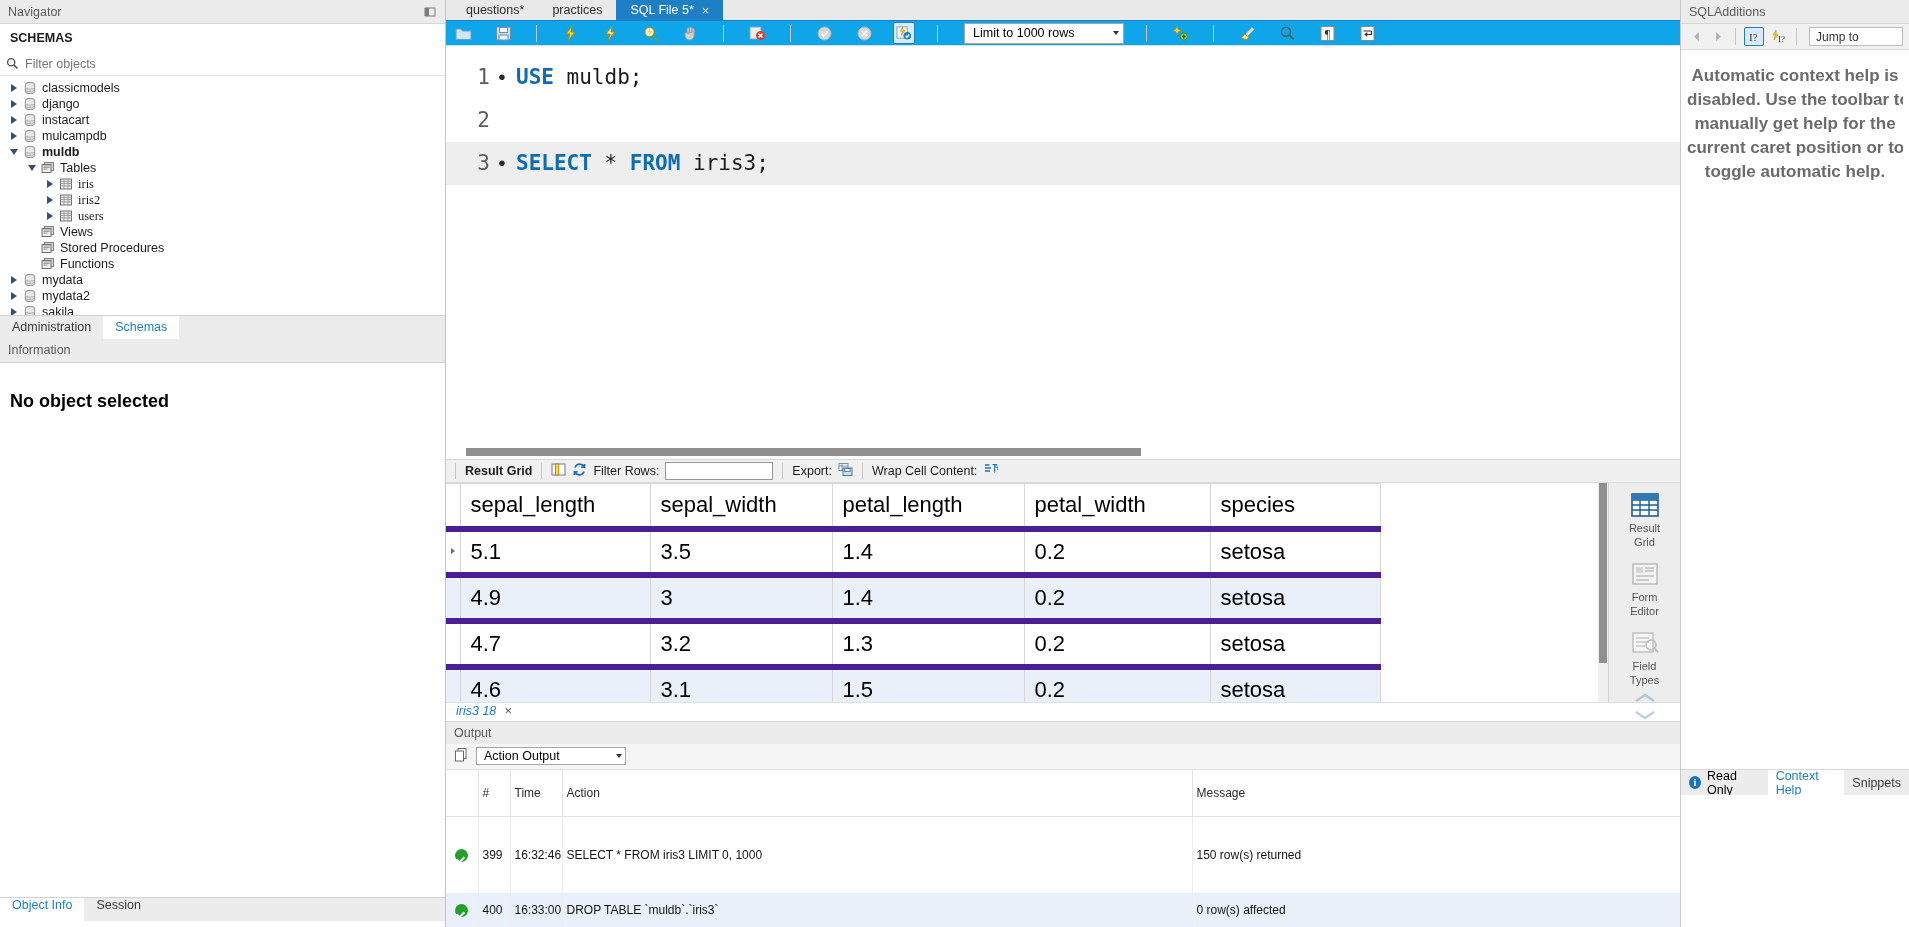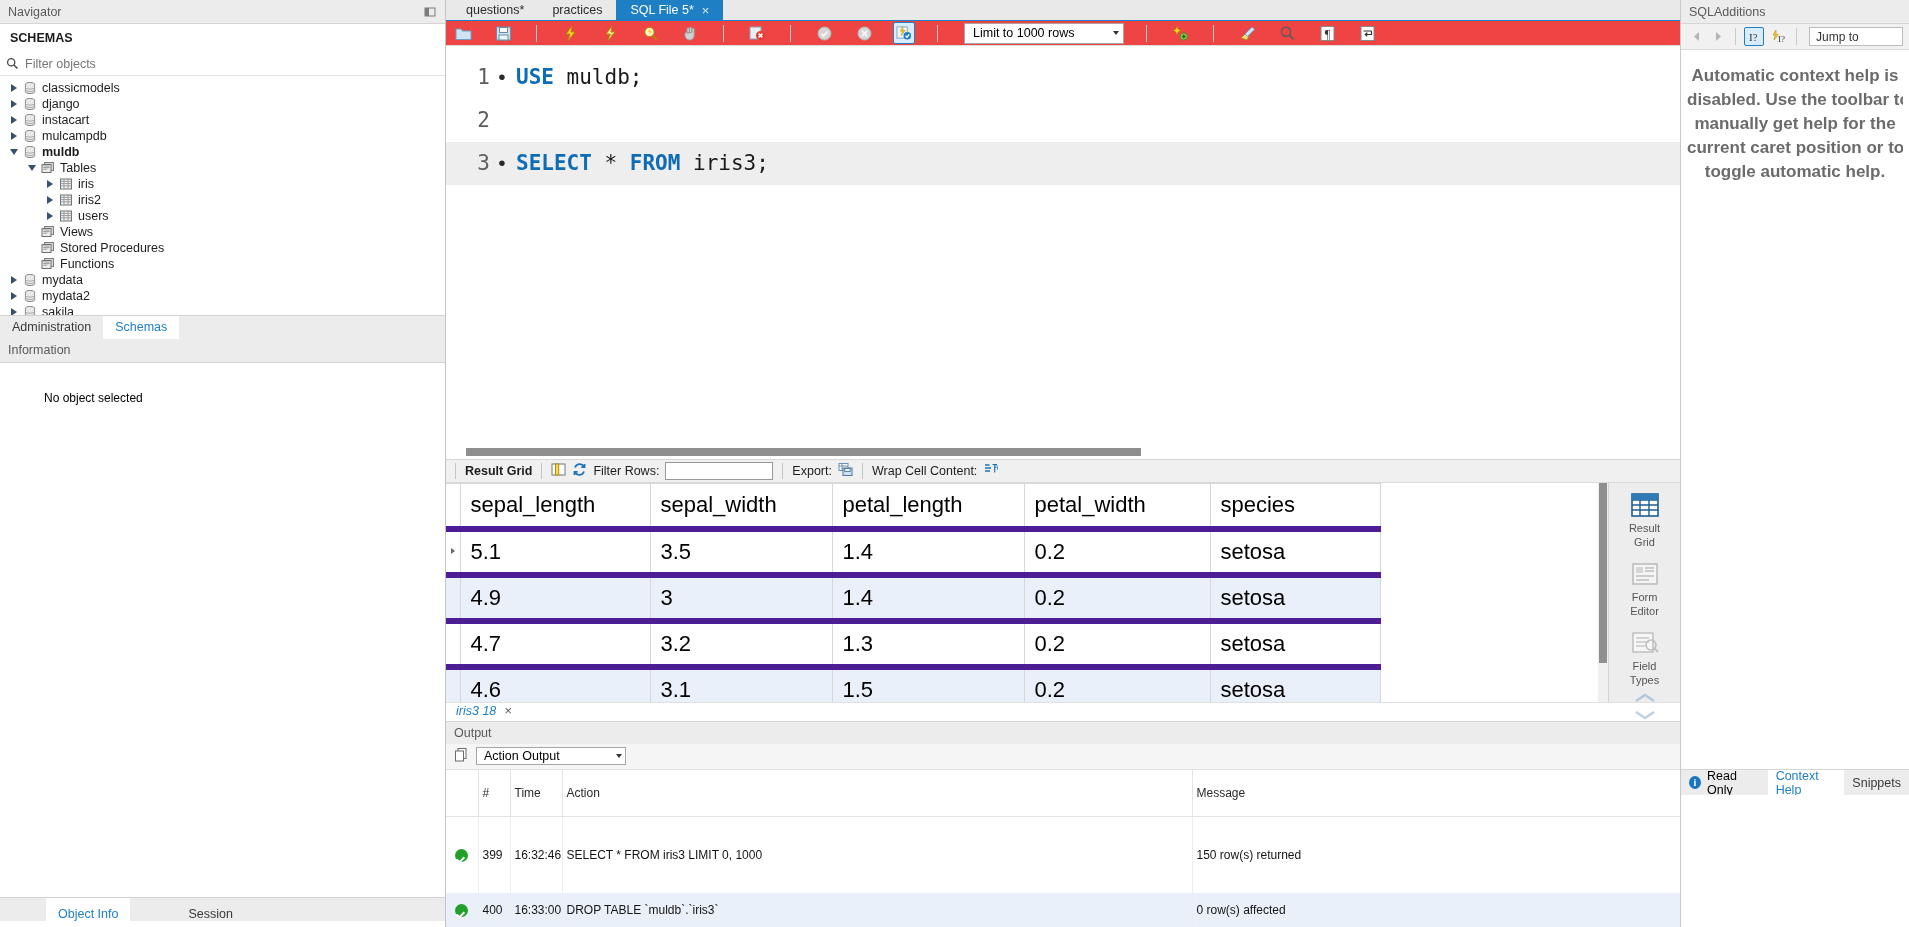--- a/index.html
+++ b/index.html
@@ -69,43 +69,43 @@
   .tnode .twist {
     width: 16px; flex: 0 0 16px;
     display: flex; align-items: center; justify-content: center;
   }
   .tnode .tri-r { width:0;height:0;border-left:6px solid #36506e;border-top:4.5px solid transparent;border-bottom:4.5px solid transparent; }
   .tnode .tri-d { width:0;height:0;border-top:6px solid #36506e;border-left:4.5px solid transparent;border-right:4.5px solid transparent; }
   .tnode .ticon { width: 16px; flex: 0 0 16px; display:flex;align-items:center;justify-content:center;margin-right:4px; }
   .tnode.bold { font-weight: bold; }
   .ind1 { padding-left: 6px; }
   .ind2 { padding-left: 24px; }
-  .ind3 { padding-left: 42px; }
+  .ind3 { padding-left: 42px; font-family: Liberation Serif, serif; }
 
   #sidebar-tabs {
     height: 24px; display: flex; align-items: stretch;
     background: #ececec; border-top: 1px solid #d2d2d2;
     font-size: 12.5px;
   }
   #sidebar-tabs .stab {
     padding: 0 12px; display: flex; align-items: center;
     color: #3a3a3a; cursor: default;
   }
   #sidebar-tabs .stab.active { background: #fff; color: #1e7fc4; }
 
   #info-body {
-    flex: 0 0 300px; background: #fff; padding: 28px 0 0 44px;
-    font-weight: normal; font-size: 12px;
+    flex: 0 0 300px; background: #fff; padding: 28px 0 0 10px;
+    font-weight: bold; font-size: 18px;
   }
   #bottom-left-tabs {
     height: 24px; display: flex; align-items: stretch;
     background: #ececec; border-top: 1px solid #d2d2d2;
     font-size: 12.5px;
   }
-  #bottom-left-tabs .stab { padding: 0 12px; display:flex;align-items:flex-end; color:#3a3a3a;margin-left:46px; }
+  #bottom-left-tabs .stab { padding: 0 12px; display:flex;align-items:flex-start; color:#3a3a3a; }
   #bottom-left-tabs .stab.active { background: #fff; color: #1e7fc4; }
 
   
   #center {
     flex: 1 1 auto; display: flex; flex-direction: column;
     min-width: 0; background: #f0f0f0;
   }
   #editor-tabs {
     height: 24px; background: #e9e9e9; display: flex; align-items: stretch;
     border-bottom: 1px solid #1e7fc4;
@@ -114,21 +114,21 @@
   #editor-tabs .etab {
     padding: 0 14px; display: flex; align-items: center; gap: 8px;
     color: #2c2c2c; cursor: default;
   }
   #editor-tabs .etab.active {
     background: #1e7fc4; color: #fff;
   }
   #editor-tabs .etab .xclose { font-size: 13px; opacity: .85; }
 
   #editor-toolbar {
-    height: 28px; background: #ef4444; display: flex; align-items: center;
+    height: 28px; background: #0ea5e9; display: flex; align-items: center;
     gap: 18px; padding: 0 6px;
     border-bottom: 1px solid #dcdcdc;
   }
   .tbtn {
     width: 22px; height: 22px; display: flex; align-items: center;
     justify-content: center; border-radius: 2px;
   }
   .tbtn.sel { border: 1px solid #1e7fc4; background: #d9ecfb; }
   .tsep { width: 1px; height: 17px; background: #c8c8c8; margin: 0 4px; }
   #limit-combo {

